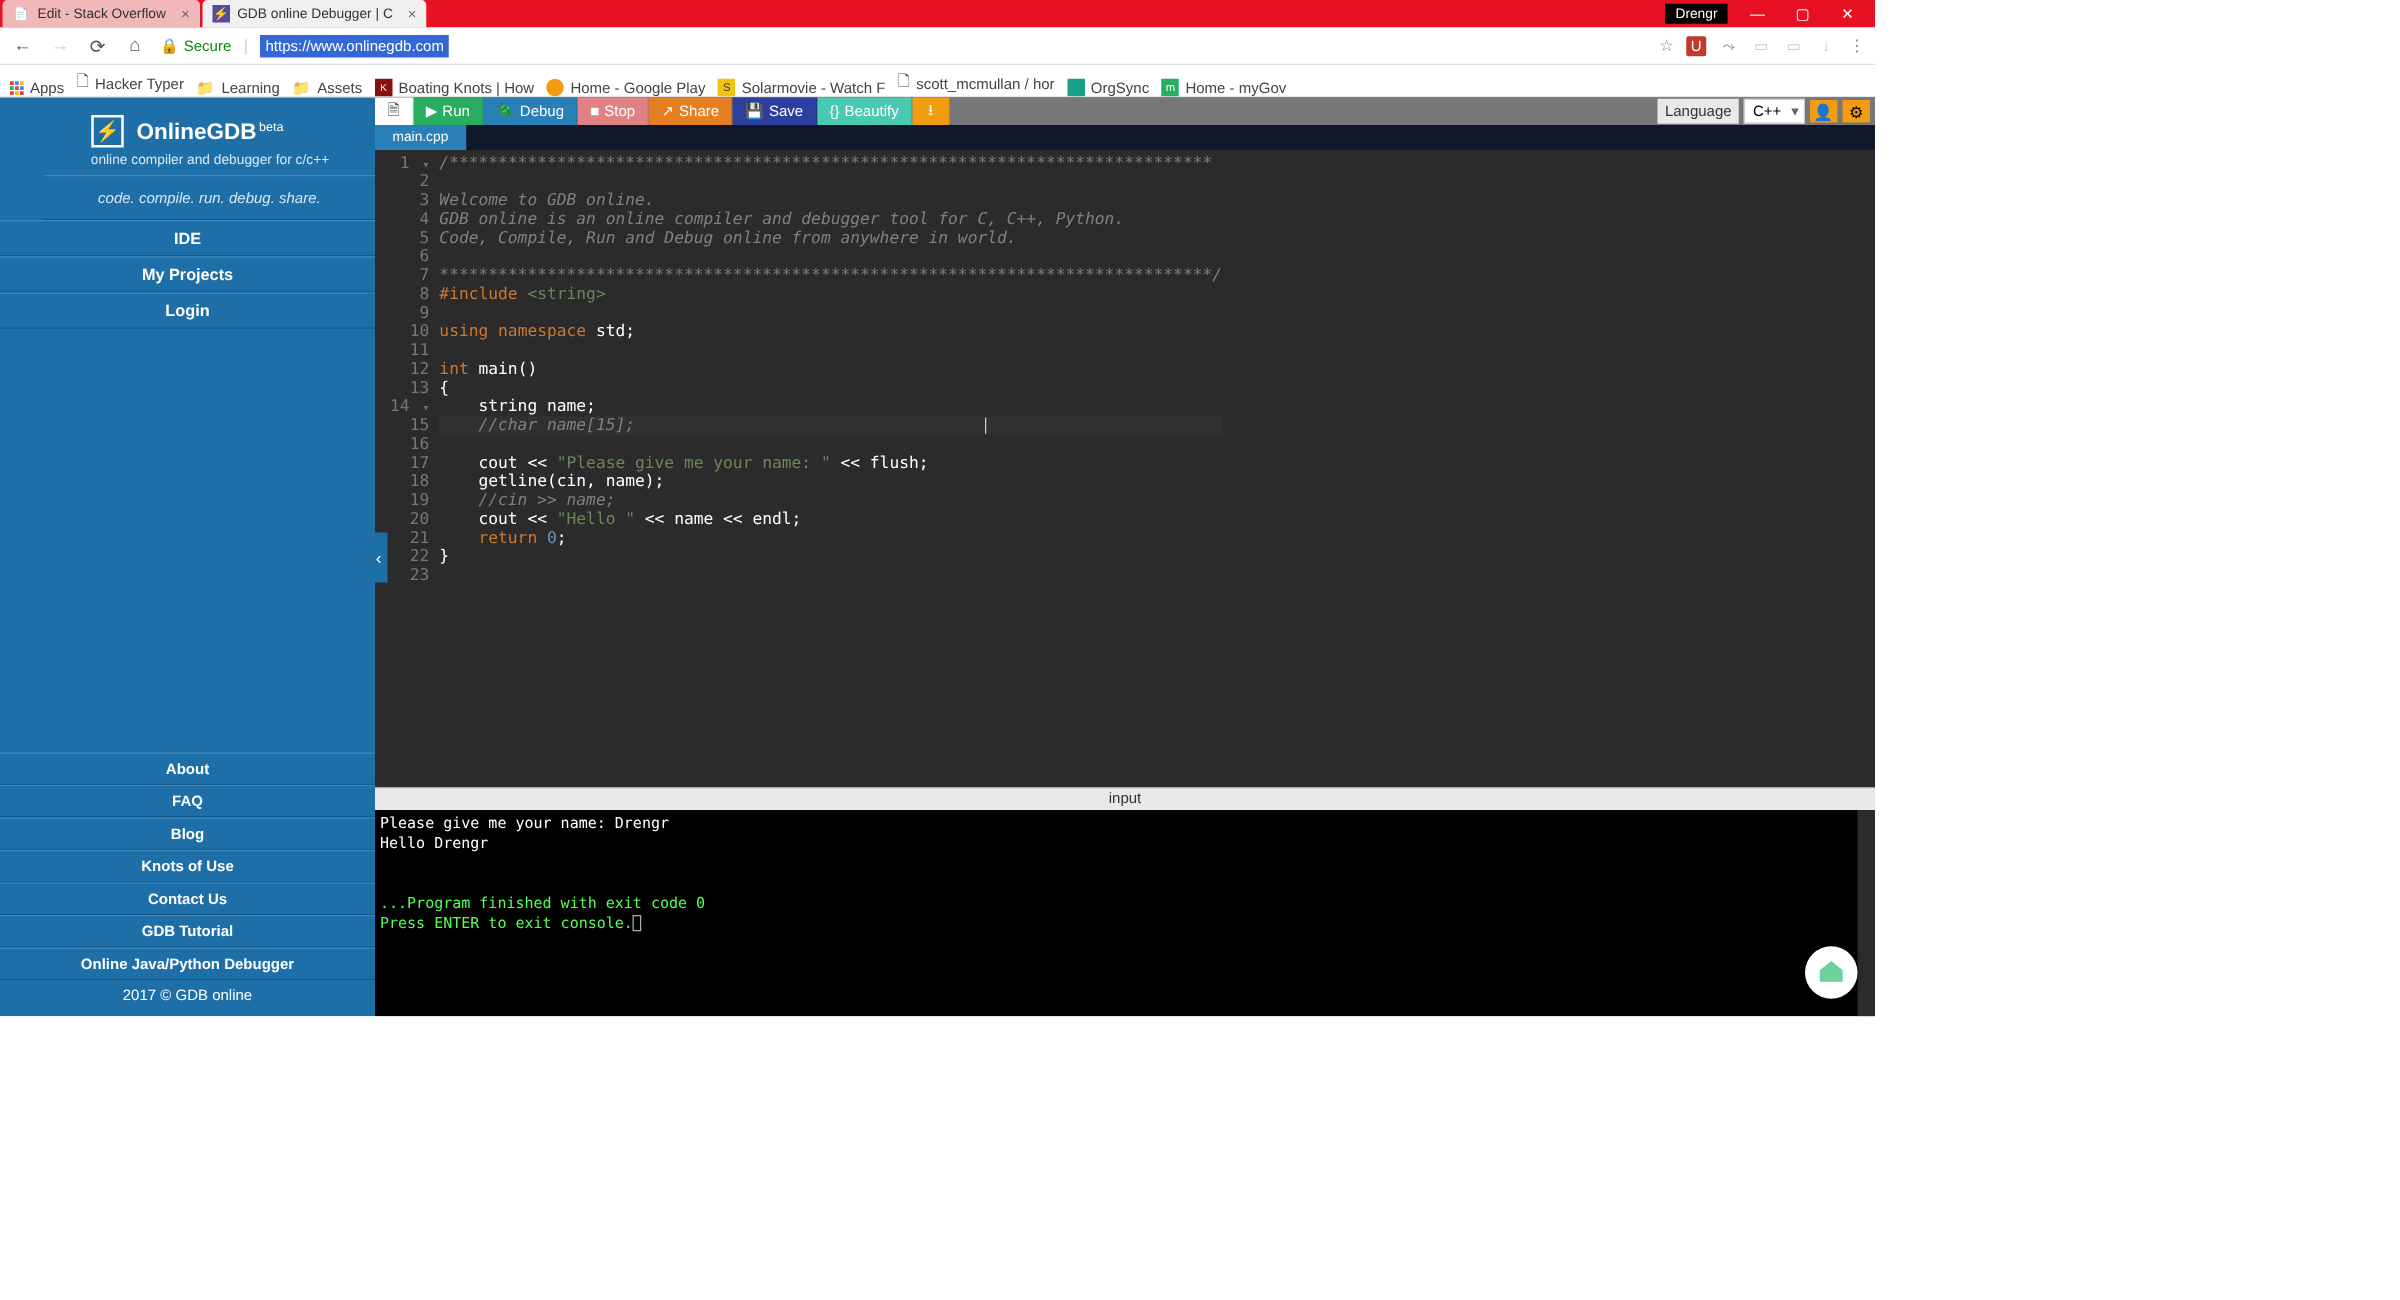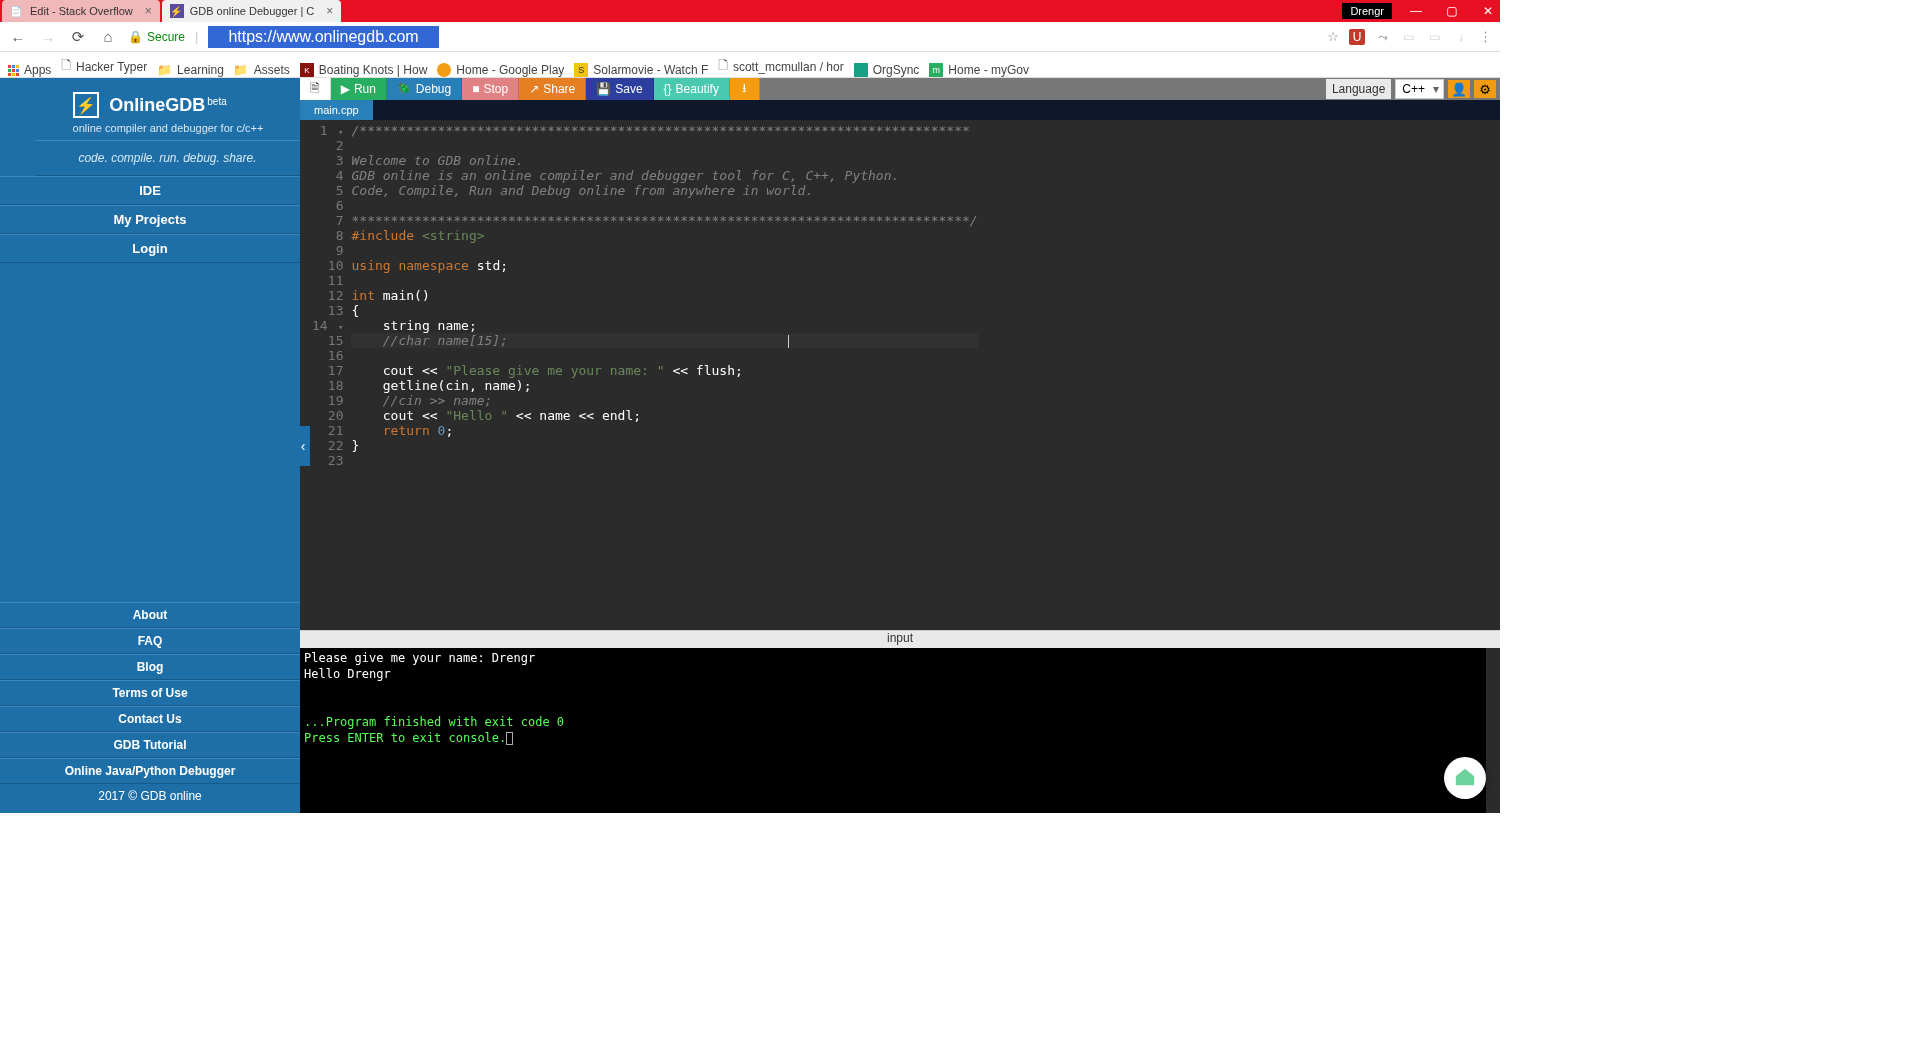--- a/index.html
+++ b/index.html
@@ -6,29 +6,29 @@
 body { font-family: Arial, sans-serif; font-size: 13px; overflow: hidden; width: 1500px; height: 813px; }
 
 
 .titlebar { height: 22px; background: #e81123; display: flex; align-items: stretch; }
 .tab-strip { display: flex; align-items: stretch; }
 .browser-tab { height: 22px; display: flex; align-items: center; padding: 0 8px; gap: 6px; font-size: 11px; border-top-left-radius: 4px; border-top-right-radius: 4px; margin-left: 2px; }
 .browser-tab.inactive { background: #f0b8b8; color: #333; }
 .browser-tab.active { background: #f0f0f0; color: #333; }
 .tab-icon { width: 14px; height: 14px; display: flex; align-items: center; justify-content: center; font-size: 10px; }
 .tab-close { font-size: 12px; color: #666; margin-left: 6px; }
-.titlebar-right { margin-left: auto; display: flex; align-items: center; gap: 12px; }
+.titlebar-right { margin-left: auto; display: flex; align-items: center; gap: 12px; padding-right: 10px; }
 .user-chip { background: #000; color: #fff; padding: 2px 8px; font-size: 11px; }
 .win-btn { color: #fff; font-size: 12px; width: 24px; text-align: center; }
 
 
 .urlbar { height: 30px; background: #fff; border-bottom: 1px solid #ddd; display: flex; align-items: center; padding: 0 8px; gap: 10px; }
 .nav-btn { color: #555; font-size: 15px; width: 20px; text-align: center; }
 .secure { color: #0a8a0a; font-size: 12px; display: flex; align-items: center; gap: 4px; }
-.url-text { background: #3367d6; color: #fff; padding: 2px 20px; font-size: 16px; }
+.url-text { background: #3367d6; color: #fff; padding: 2px 4px; font-size: 12px; }
 .urlbar-right { margin-left: auto; display: flex; align-items: center; gap: 10px; color: #888; }
 .ext-icon { width: 16px; height: 16px; display: flex; align-items: center; justify-content: center; font-size: 12px; }
 .ext-red { background: #c0392b; color: #fff; border-radius: 2px; }
 
 
 .bookbar { height: 26px; background: #fff; border-bottom: 1px solid #ddd; display: flex; align-items: flex-end; padding: 0 8px; gap: 10px; font-size: 12px; color: #444; }
 .bm { display: flex; align-items: center; gap: 5px; }
 .apps-icon { display: grid; grid-template-columns: repeat(3,3px); grid-template-rows: repeat(3,3px); gap: 1px; }
 .apps-icon span { background: #ea4335; }
 .apps-icon span:nth-child(2) { background: #4285f4; }
@@ -223,21 +223,21 @@
     </div>
     <div class="code-row">code. compile. run. debug. share.</div>
     <div class="nav-item">IDE</div>
     <div class="nav-item">My Projects</div>
     <div class="nav-item">Login</div>
 
     <div class="sidebar-bottom">
       <div class="sidebar-link">About</div>
       <div class="sidebar-link">FAQ</div>
       <div class="sidebar-link">Blog</div>
-      <div class="sidebar-link">Terms of Use</div>
+      <div class="sidebar-link">Knots of Use</div>
       <div class="sidebar-link">Contact Us</div>
       <div class="sidebar-link">GDB Tutorial</div>
       <div class="sidebar-link">Online Java/Python Debugger</div>
       <div class="copyright">2017 © GDB online</div>
     </div>
     <div class="collapse-handle">‹</div>
   </div>
 
   <div class="editor-area">
 

